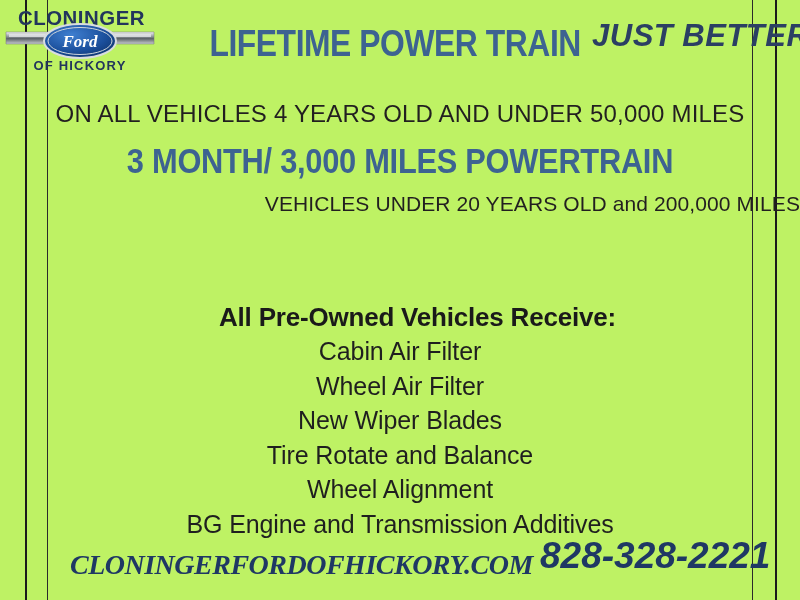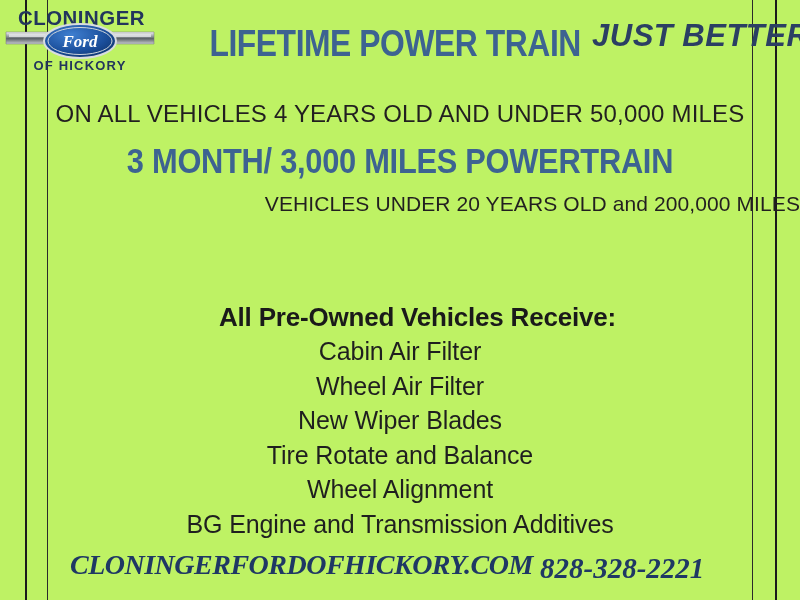--- a/index.html
+++ b/index.html
@@ -146,25 +146,25 @@
     font-size: 28px;
     color: #1f3864;
     letter-spacing: -0.5px;
     white-space: nowrap;
     z-index: 6;
     margin-left: 32px;
   }
   .contact-phone {
     position: absolute;
     left: 540px;
-    top: 552px;
-    font-family: Liberation Serif, serif;
+    top: 535px;
+    font-family: Liberation Sans, sans-serif;
     font-weight: 700;
     font-style: italic;
-    font-size: 29px;
+    font-size: 37px;
     color: #1f3864;
     letter-spacing: 0px;
     white-space: nowrap;
     z-index: 6;
   }
 </style>
 </head>
 <body>
 
 <div id="page">

